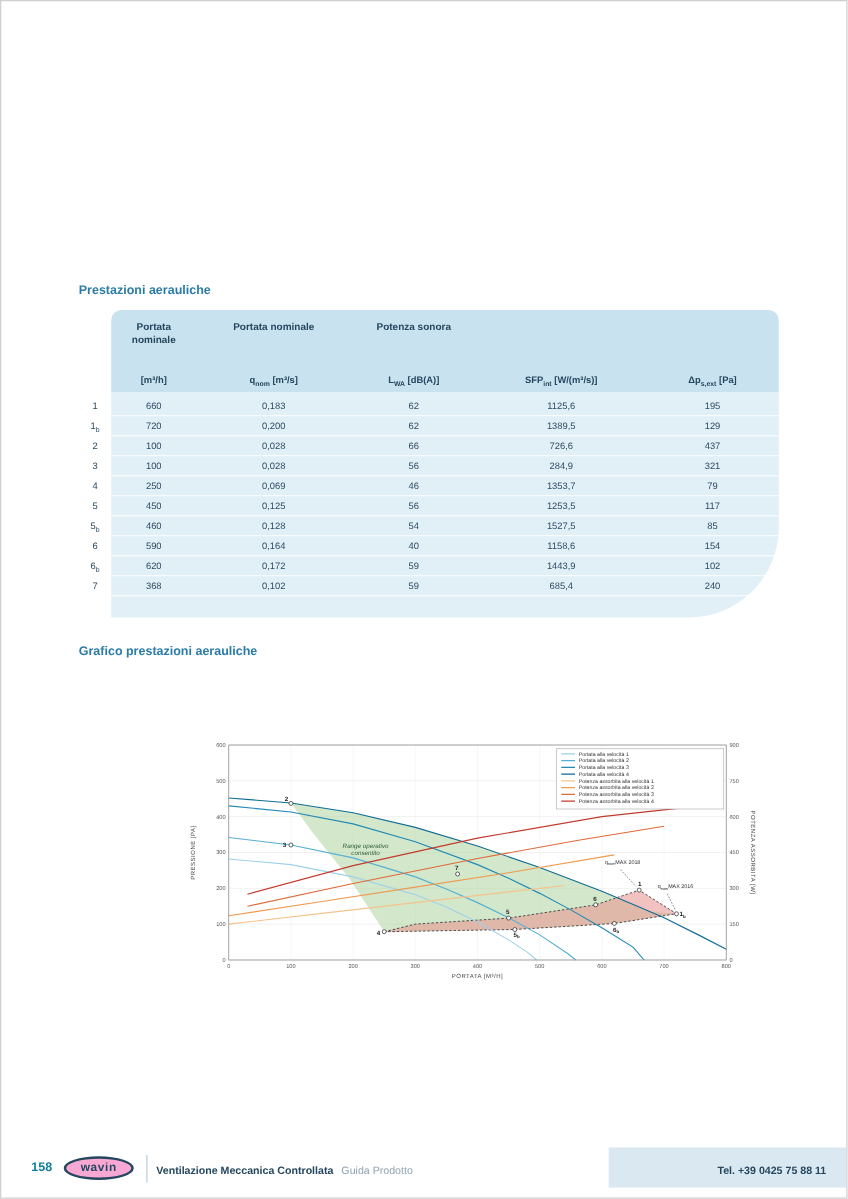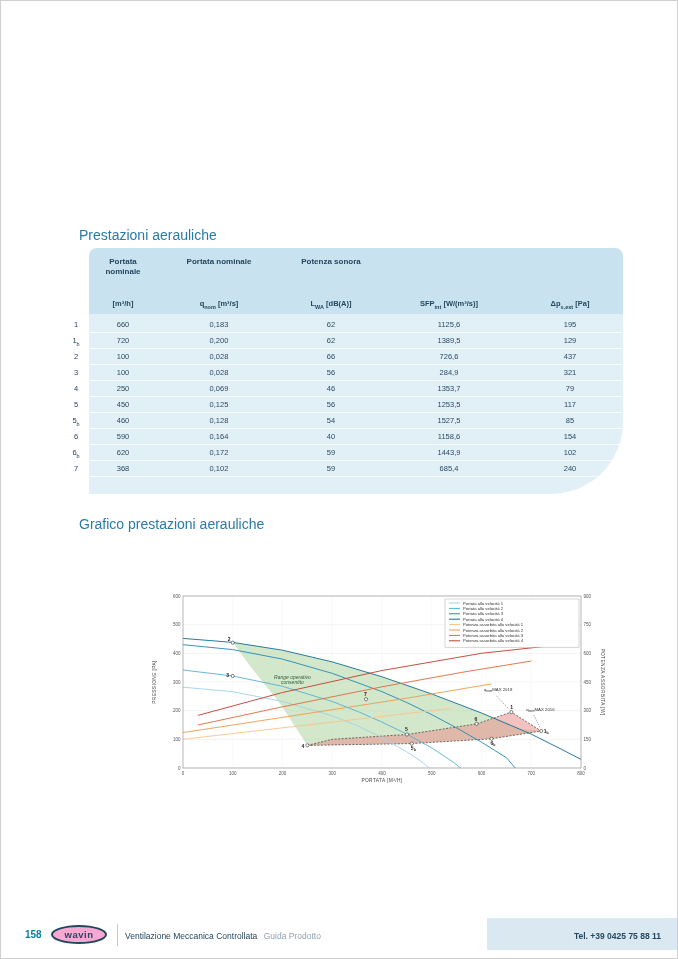--- a/index.html
+++ b/index.html
@@ -1,20 +1,20 @@
 <!DOCTYPE html>
 <html><head>
 <meta charset="utf-8">
 <style>
   * { margin:0; padding:0; box-sizing:border-box; }
   body { background:#ffffff; font-family:"Liberation Sans", sans-serif; }
   .page { position:relative; width:678px; height:959px; background:#fff; margin:0 auto;
           border:1px solid #cfcfcf; overflow:hidden; }
 
-  .section-title { position:absolute; left:78px; font-size:14px; font-weight:normal; color:#2a7ba6; }
+  .section-title { position:absolute; left:62px; font-size:10px; font-weight:bold; color:#2a7ba6; }
   #title-table { top:226px; }
   #title-chart { top:515px; }
 
   
   .table-bg-header { position:absolute; left:88px; top:247px; width:534px; height:66px;
                      background:#c9e2ef; border-radius:8px 8px 0 0; }
   .table-bg-body   { position:absolute; left:88px; top:313px; width:534px; height:180px;
                      background:#e1eff7; border-radius:0 0 72px 0; }
 
   .grid { position:absolute; left:62px; width:560px; display:grid;
@@ -36,21 +36,21 @@
   svg text { font-family:"Liberation Sans", sans-serif; }
 
   
   .footer-band { position:absolute; left:486px; top:917px; width:192px; height:32px; background:#d9e8f1; }
   .page-number { position:absolute; left:24px; top:928px; font-size:10px; font-weight:bold; color:#0d7fa0; }
   .logo { position:absolute; left:50px; top:924px; width:56px; height:19px; border:2px solid #24475f;
           border-radius:50%; display:flex; align-items:center; justify-content:center; background:#f9a8d4; }
   .logo span { font-size:9.5px; font-weight:bold; color:#24475f; letter-spacing:.5px; }
   .footer-divider { position:absolute; left:116px; top:923px; width:1px; height:22px; background:#b9cdd9; }
   .footer-title { position:absolute; left:124px; top:930px; font-size:8.5px; white-space:nowrap; }
-  .ft-b { font-weight:normal; color:#24475f; }
+  .ft-b { font-weight:bold; color:#24475f; }
   .ft-n { font-weight:normal; color:#8fa3b0; margin-left:4px; }
   .footer-phone { position:absolute; right:16px; top:930px; font-size:8.5px; font-weight:bold; color:#24475f; }
 </style>
 </head>
 <body>
 
 <div class="page">
 
   <div class="table-bg-header"></div>
   <div class="table-bg-body"></div>

